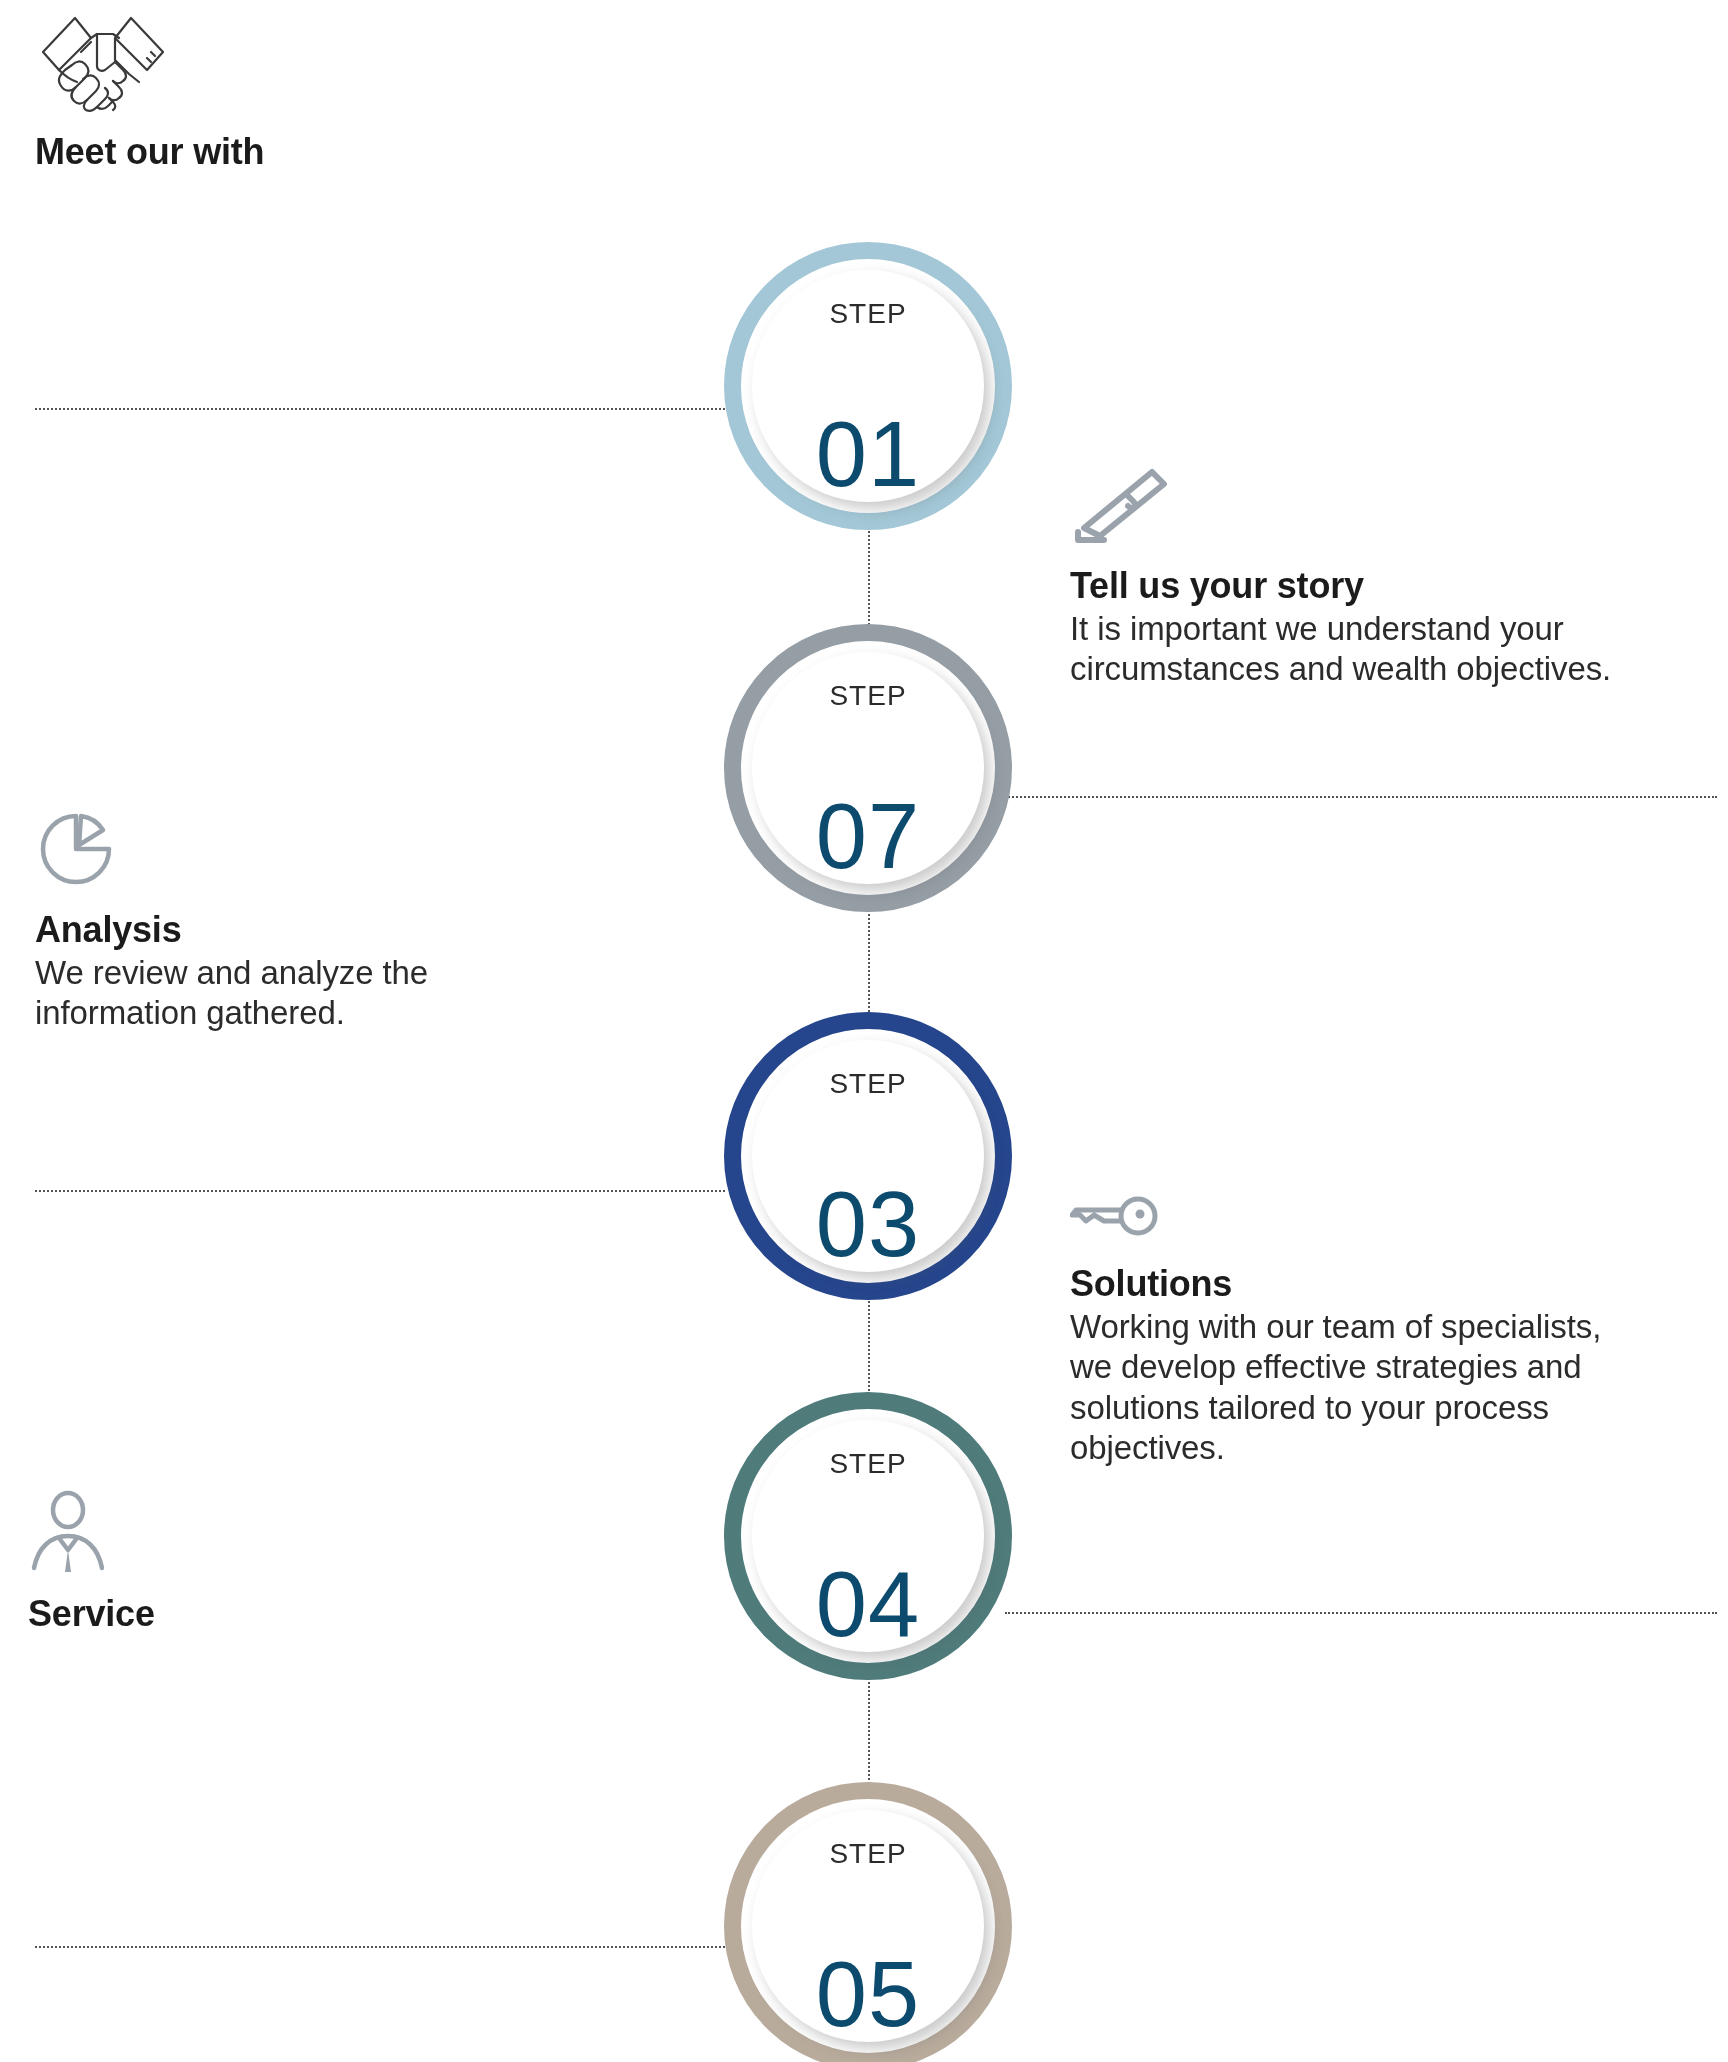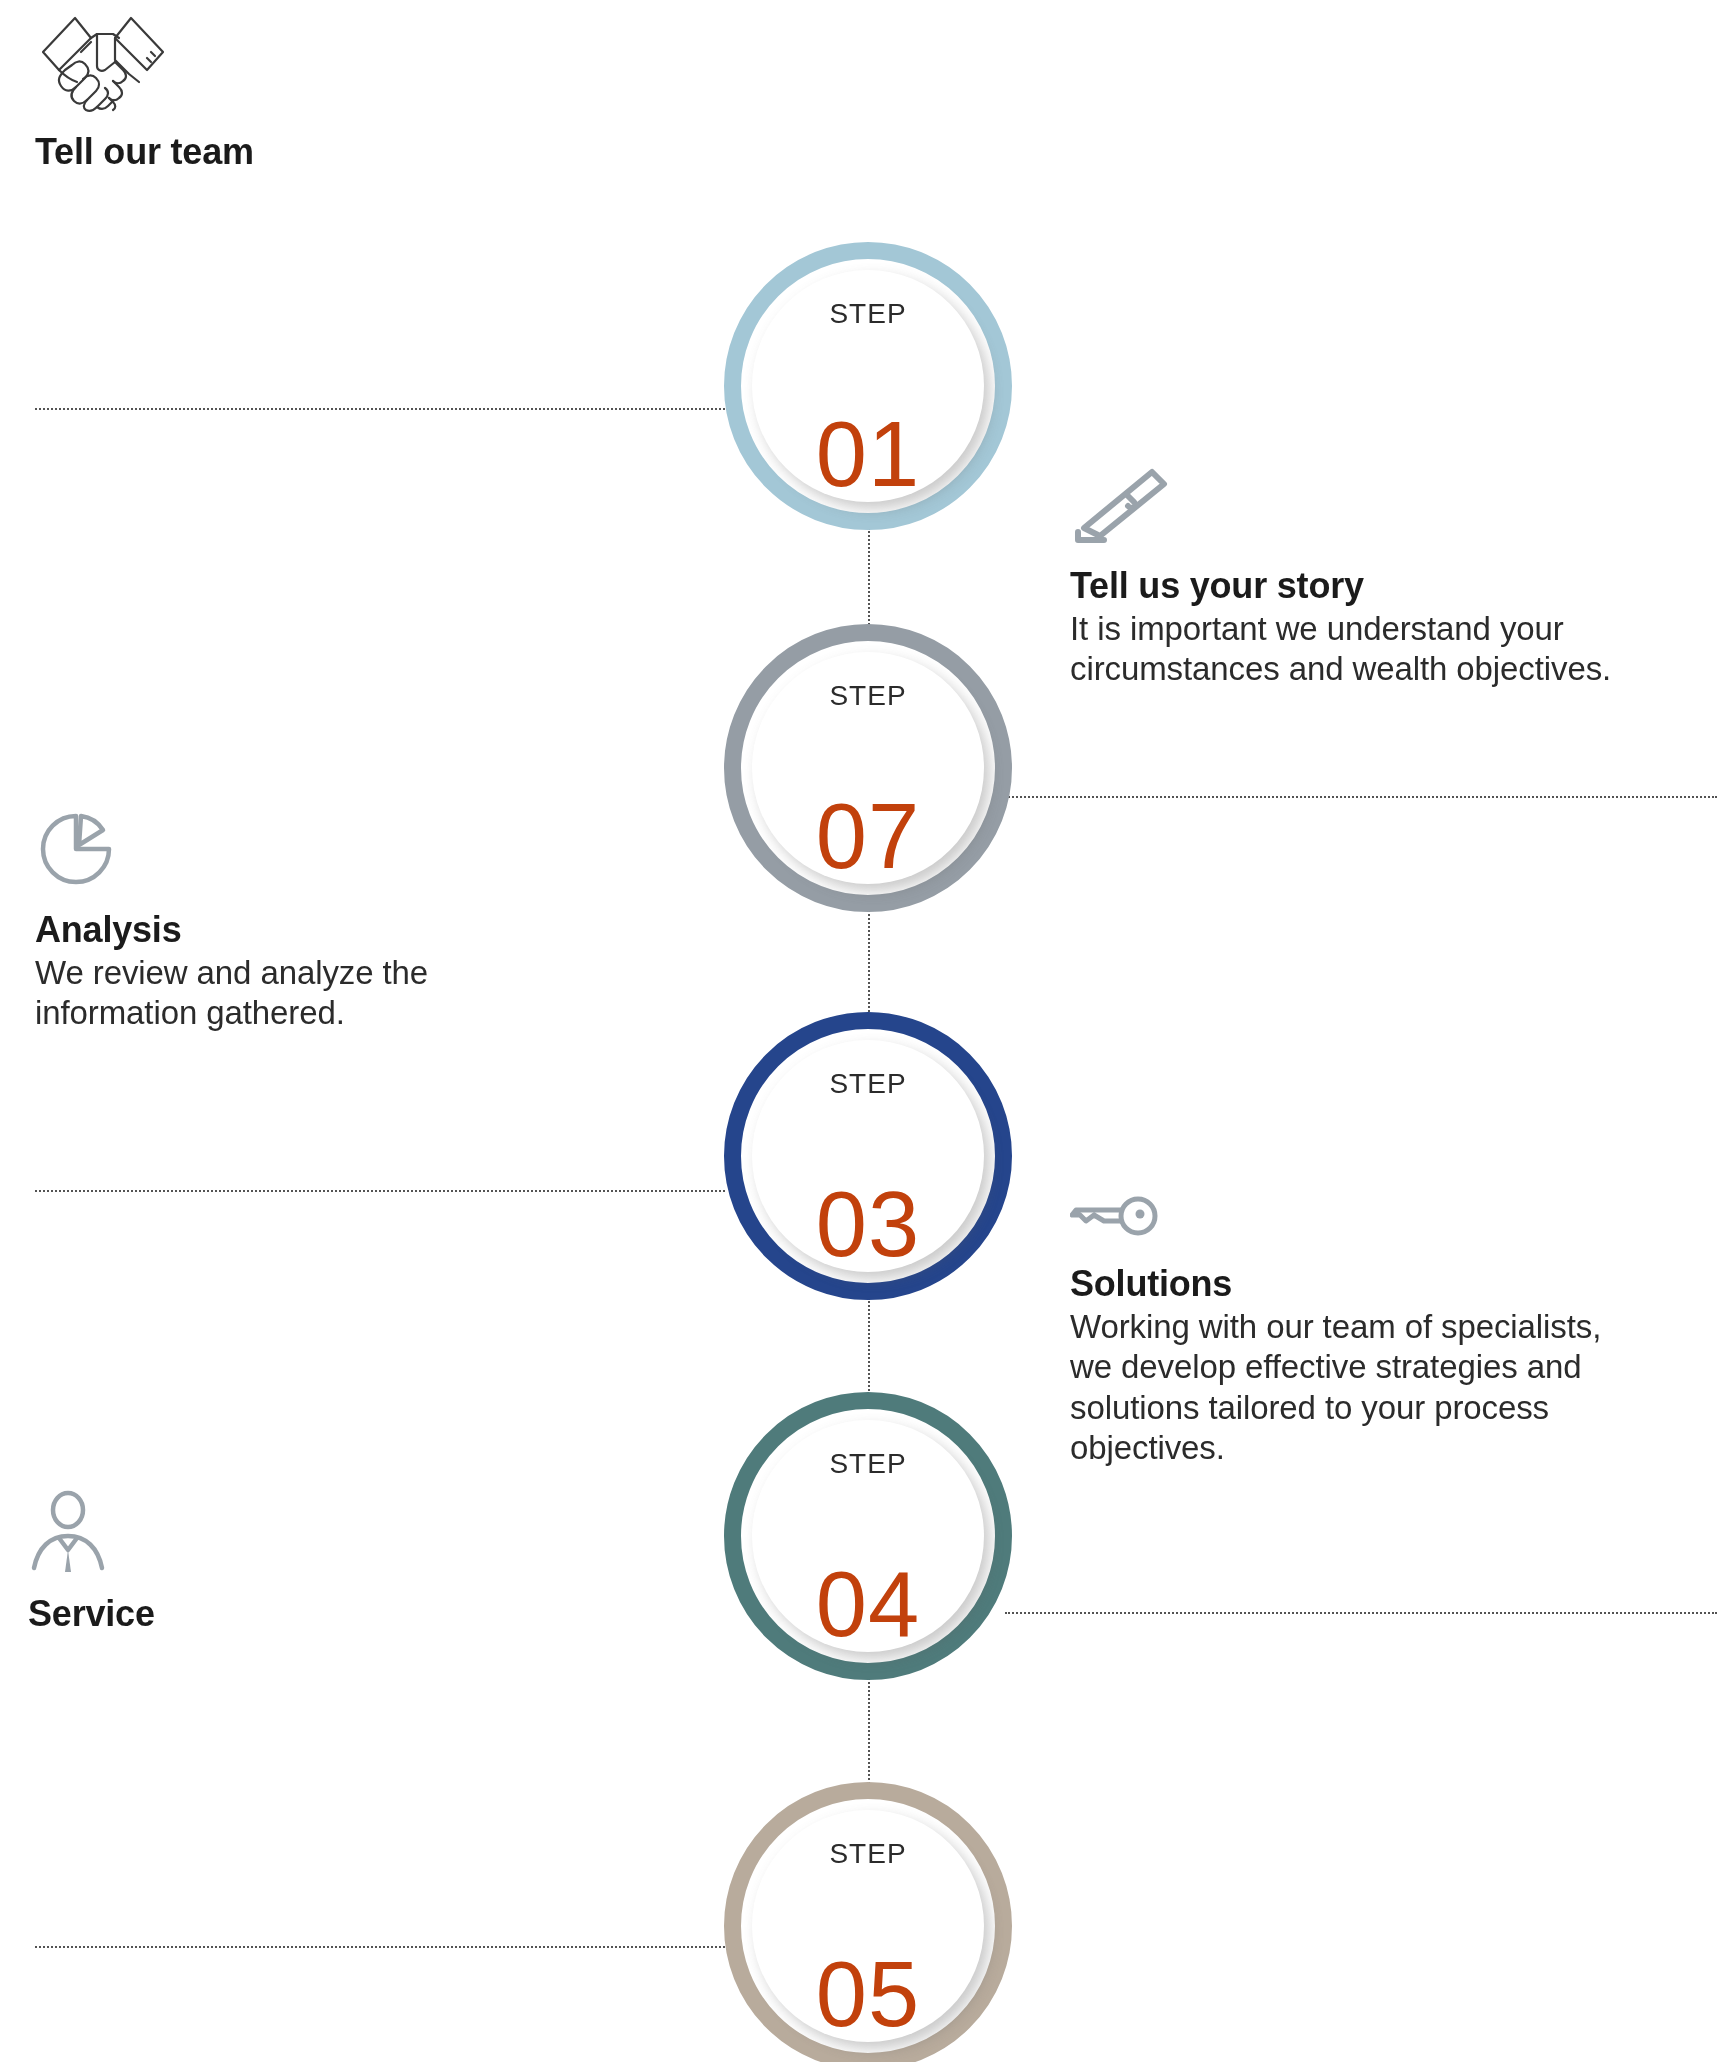--- a/index.html
+++ b/index.html
@@ -68,21 +68,21 @@
   .step .lbl {
     font-size: 28px;
     letter-spacing: 1px;
     color: #2b2b2b;
     font-weight: 400;
     line-height: 1;
   }
   .step .num {
     font-size: 92px;
     line-height: 1.02;
-    color: #c2410c;
+    color: #0c4a6e;
     font-weight: 300;
     letter-spacing: 1px;
     margin-top: 6px;
   }
 
   
   .block {
     position: absolute;
   }
   .block .icon {
@@ -176,21 +176,21 @@
         <path d="M41 79 C36 84 35 89 39 93 C43 97 48 96 52 92 L61 83 C65 79 65 74 61 70 C57 66 52 67 48 71"></path>
         <path d="M52 92 C48 96 48 100 51 102 C55 104 59 102 62 99 L70 91 C74 87 74 83 70 80"></path>
         <path d="M62 99 C66 102 70 101 73 98 L79 92"></path>
         <path d="M80 54 L88 62 C92 66 92 70 88 73 C85 76 81 76 78 73"></path>
         <path d="M78 73 L84 79 C88 83 88 87 84 90 C81 93 77 93 74 90"></path>
         <path d="M74 90 L78 94 C81 97 81 100 78 102"></path>
         <path d="M112 50 L116 54"></path>
         <path d="M116 44 L120 48"></path>
       </svg>
     </span>
-    <h3>Tell our team</h3>
+    <h3>Meet our with</h3>
   </div>
 
   <div class="block" style="left:1070px; top:466px; width:640px;">
     <span class="icon">
       <svg width="104" height="80" viewBox="0 0 104 80" fill="none" stroke="#9aa3ab" stroke-width="6" stroke-linejoin="round" stroke-linecap="round">
         <path d="M14 62 L82 6 L94 18 L30 70 Z"></path>
         <path d="M56 28 L64 36 C68 40 62 44 58 40"></path>
         <path d="M8 66 L8 74 L34 74"></path>
       </svg>
     </span>

